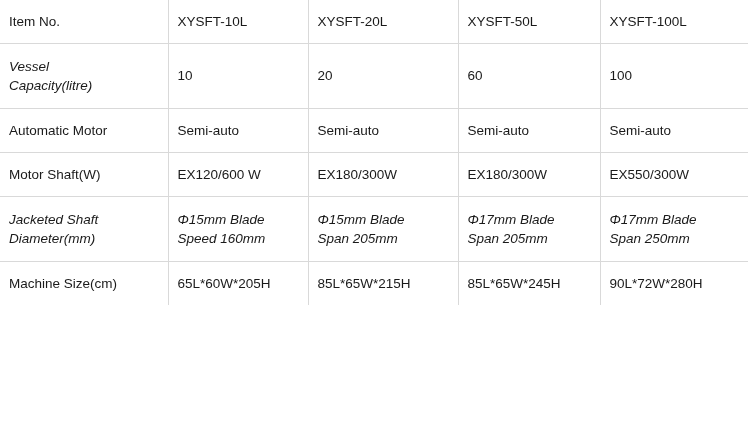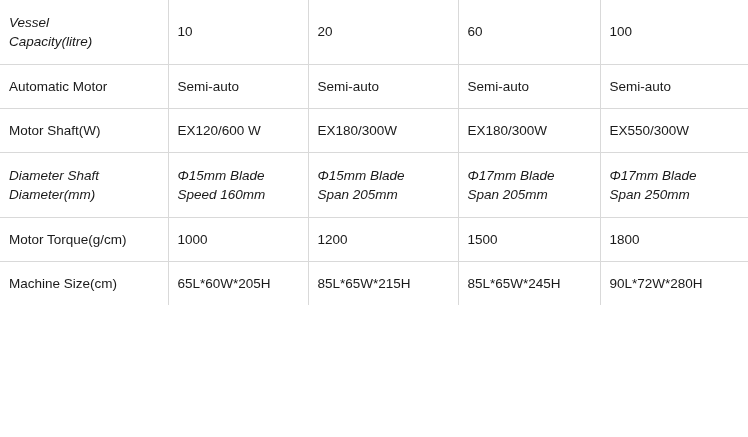--- a/index.html
+++ b/index.html
@@ -64,20 +64,27 @@
 <table id="spec-table">
   <colgroup>
     <col class="c0">
       <col class="c1">
       <col class="c2">
       <col class="c3">
       <col class="c4">
   </colgroup>
   <tbody>
 
+    <tr class="row-short">
+      <td class="label-cell">Item No.</td>
+      <td class="val-cell">XYSFT-10L</td>
+      <td class="val-cell">XYSFT-20L</td>
+      <td class="val-cell">XYSFT-50L</td>
+      <td class="val-cell">XYSFT-100L</td>
+    </tr>
 
     <tr class="row-tall">
       <td class="label-cell">
         <span class="two-line">Vessel</span>
         <span class="two-line">Capacity(litre)</span>
       </td>
       <td class="val-cell">10</td>
       <td class="val-cell">20</td>
       <td class="val-cell">60</td>
       <td class="val-cell">100</td>
@@ -96,48 +103,41 @@
       <td class="label-cell">Motor Shaft(W)</td>
       <td class="val-cell">EX120/600 W</td>
       <td class="val-cell">EX180/300W</td>
       <td class="val-cell">EX180/300W</td>
       <td class="val-cell">EX550/300W</td>
     </tr>
 
 
     <tr class="row-tall">
       <td class="label-cell">
-        <span class="two-line">Diameter Shaft</span>
+        <span class="two-line">Jacketed Shaft</span>
         <span class="two-line">Diameter(mm)</span>
       </td>
       <td class="val-cell">
         <span class="two-line">Φ15mm Blade</span>
         <span class="two-line">Speed 160mm</span>
       </td>
       <td class="val-cell">
         <span class="two-line">Φ15mm Blade</span>
         <span class="two-line">Span 205mm</span>
       </td>
       <td class="val-cell">
         <span class="two-line">Φ17mm Blade</span>
         <span class="two-line">Span 205mm</span>
       </td>
       <td class="val-cell">
         <span class="two-line">Φ17mm Blade</span>
         <span class="two-line">Span 250mm</span>
       </td>
     </tr>
 
-    <tr class="row-short">
-      <td class="label-cell">Motor Torque(g/cm)</td>
-      <td class="val-cell">1000</td>
-      <td class="val-cell">1200</td>
-      <td class="val-cell">1500</td>
-      <td class="val-cell">1800</td>
-    </tr>
 
     <tr class="row-short">
       <td class="label-cell">Machine Size(cm)</td>
       <td class="val-cell">65L*60W*205H</td>
       <td class="val-cell">85L*65W*215H</td>
       <td class="val-cell">85L*65W*245H</td>
       <td class="val-cell">90L*72W*280H</td>
     </tr>
 
   </tbody>

